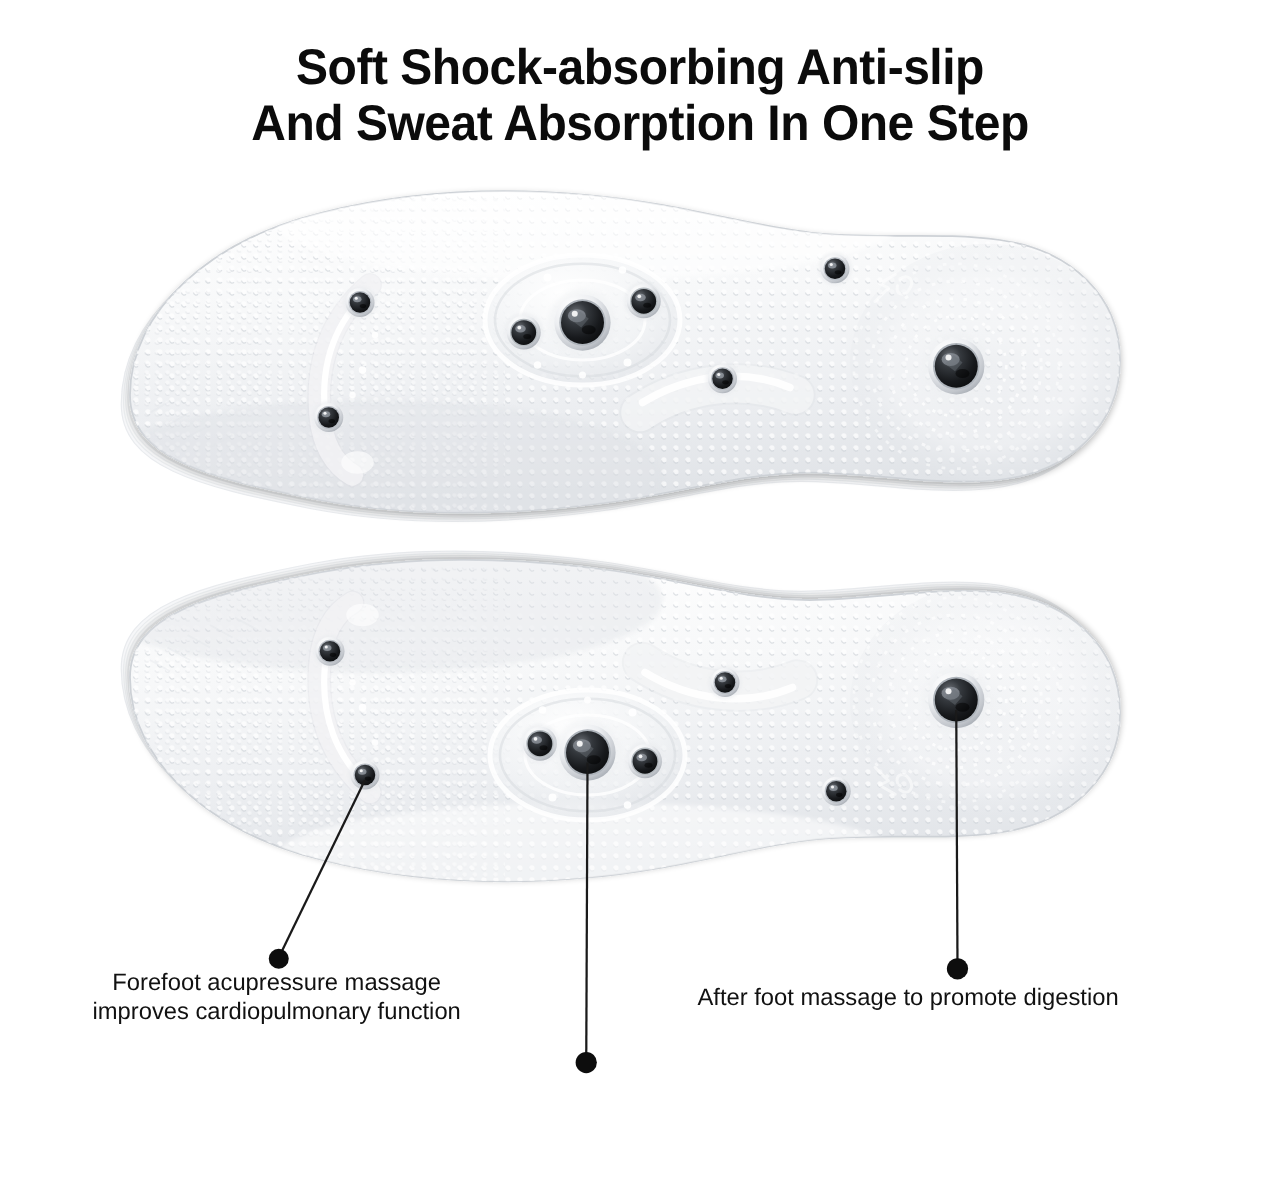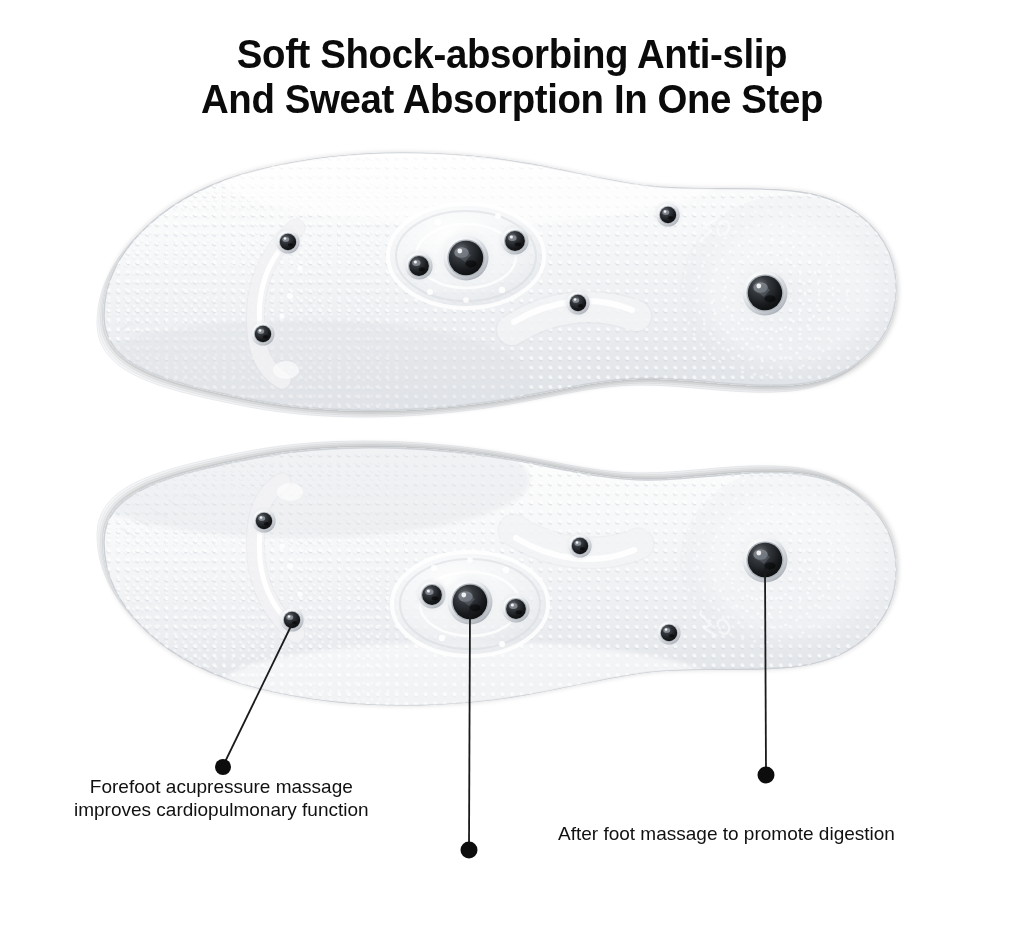--- a/index.html
+++ b/index.html
@@ -66,21 +66,20 @@
     top: 775px;
     text-align: center;
   }
   #callout-central {
     left: 308px;
     top: 859px;
   }
   #callout-heel {
     left: 558px;
     top: 787px;
-    margin-top: 35px;
   }
 </style>
 </head>
 <body>
 
 <div id="stage">
 
   <div id="headline">
     <span class="tline">Soft Shock-absorbing Anti-slip</span>
     <span class="tline">And Sweat Absorption In One Step</span>

